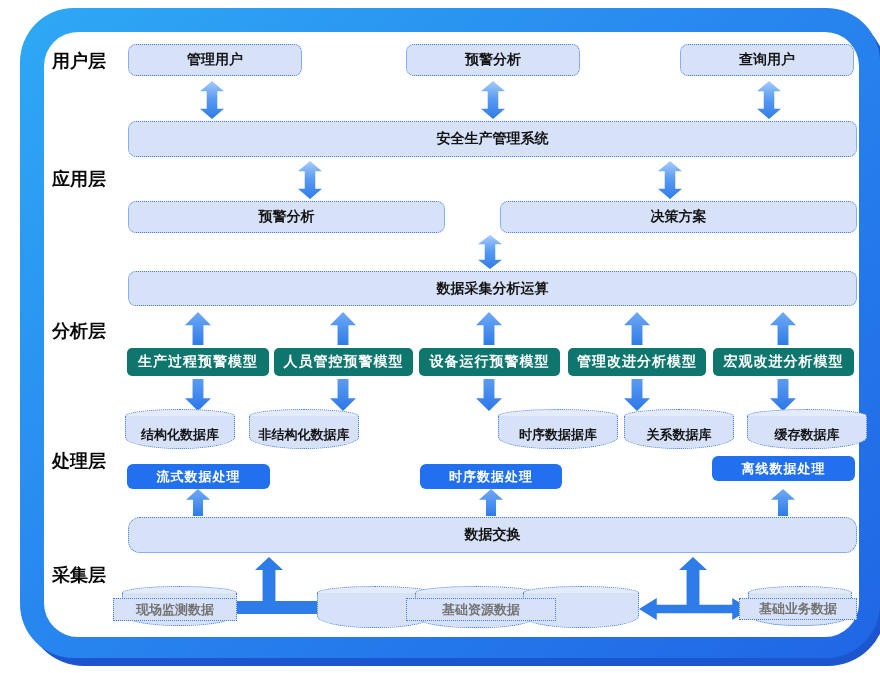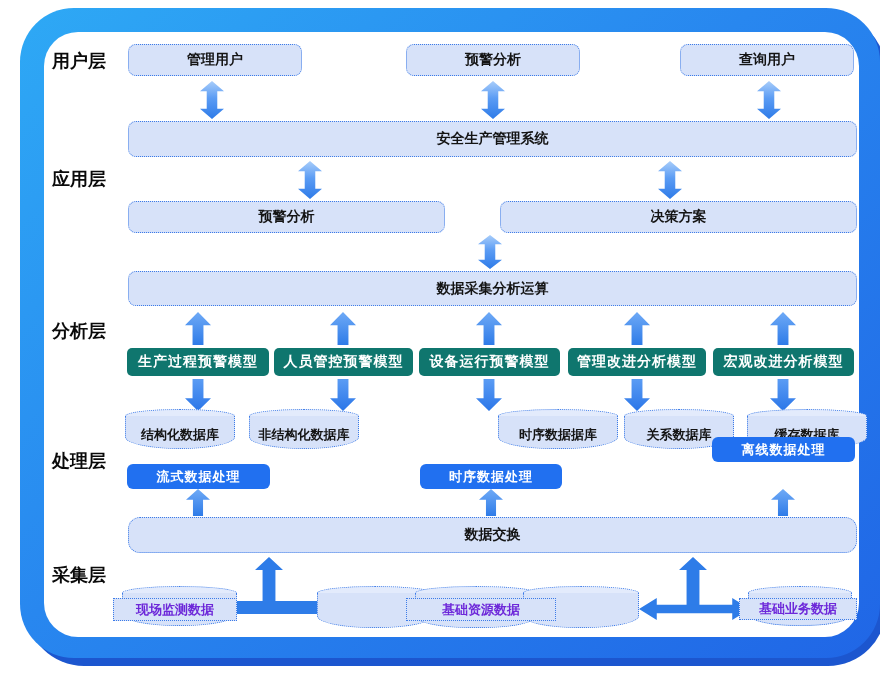--- a/index.html
+++ b/index.html
@@ -35,21 +35,21 @@
     border:1px dotted #3C7BE8;border-top:none;
     border-radius:0 0 55px 55px / 0 0 12px 12px;box-sizing:border-box;}
   .cyl .ctop{position:absolute;left:0;right:0;top:0;height:14px;background:#E3EBFC;
     border:1px dotted #3C7BE8;border-radius:50%;box-sizing:border-box;}
   .cyl .clbl{position:absolute;left:0;right:0;top:12px;bottom:0;
     display:flex;align-items:center;justify-content:center;
     font-size:13px;font-weight:700;color:#141414;}
 
   .label-rect{position:absolute;background:#D7E2F9;border:1px dotted #3C7BE8;
     display:flex;align-items:center;justify-content:center;
-    font-size:13px;font-weight:700;color:#6d28d9;z-index:3;box-sizing:border-box;}
+    font-size:13px;font-weight:700;color:#737373;z-index:3;box-sizing:border-box;}
 
   
   .av2{position:absolute;z-index:1;
     clip-path:polygon(50% 0%,100% 27%,72% 27%,72% 73%,100% 73%,50% 100%,0% 73%,28% 73%,28% 27%,0% 27%);
     background:linear-gradient(180deg,#A8CDFA 0%,#5B9CF4 45%,#2E7BE8 100%);}
   .aup{position:absolute;z-index:1;
     clip-path:polygon(50% 0%,100% 40%,71% 40%,71% 100%,29% 100%,29% 40%,0% 40%);
     background:linear-gradient(180deg,#6FAAF6 0%,#2E7BE8 100%);}
   .adown{position:absolute;z-index:1;
     clip-path:polygon(50% 100%,100% 60%,71% 60%,71% 0%,29% 0%,29% 60%,0% 60%);
@@ -135,21 +135,21 @@
     <div class="clbl">关系数据库</div>
   </div>
   <div class="cyl" style="left:735px;top:409px;width:120px;height:40px">
     <div class="ctop"></div>
       <div class="cbody"></div>
     <div class="clbl">缓存数据库</div>
   </div>
 
   <div class="proc" style="left:115px;top:464px;width:143px;height:25px">流式数据处理</div>
   <div class="proc" style="left:408px;top:464px;width:142px;height:25px">时序数据处理</div>
-  <div class="proc" style="left:700px;top:437px;width:143px;height:25px">离线数据处理</div>
+  <div class="proc" style="left:700px;top:456px;width:143px;height:25px">离线数据处理</div>
 
   <div class="aup" style="left:174px;top:489px;width:24px;height:27px"></div>
   <div class="aup" style="left:467px;top:489px;width:24px;height:27px"></div>
   <div class="aup" style="left:759px;top:489px;width:24px;height:27px"></div>
 
   <div class="dbox" style="left:116px;top:517px;width:729px;height:36px;border-radius:12px">数据交换</div>
 
   <div class="aupb" style="left:243px;top:557px;width:28px;height:50px"></div>
   <div class="aupb" style="left:667px;top:557px;width:28px;height:50px"></div>
   <div class="bar" style="left:224px;top:601px;width:83px;height:13px"></div>

